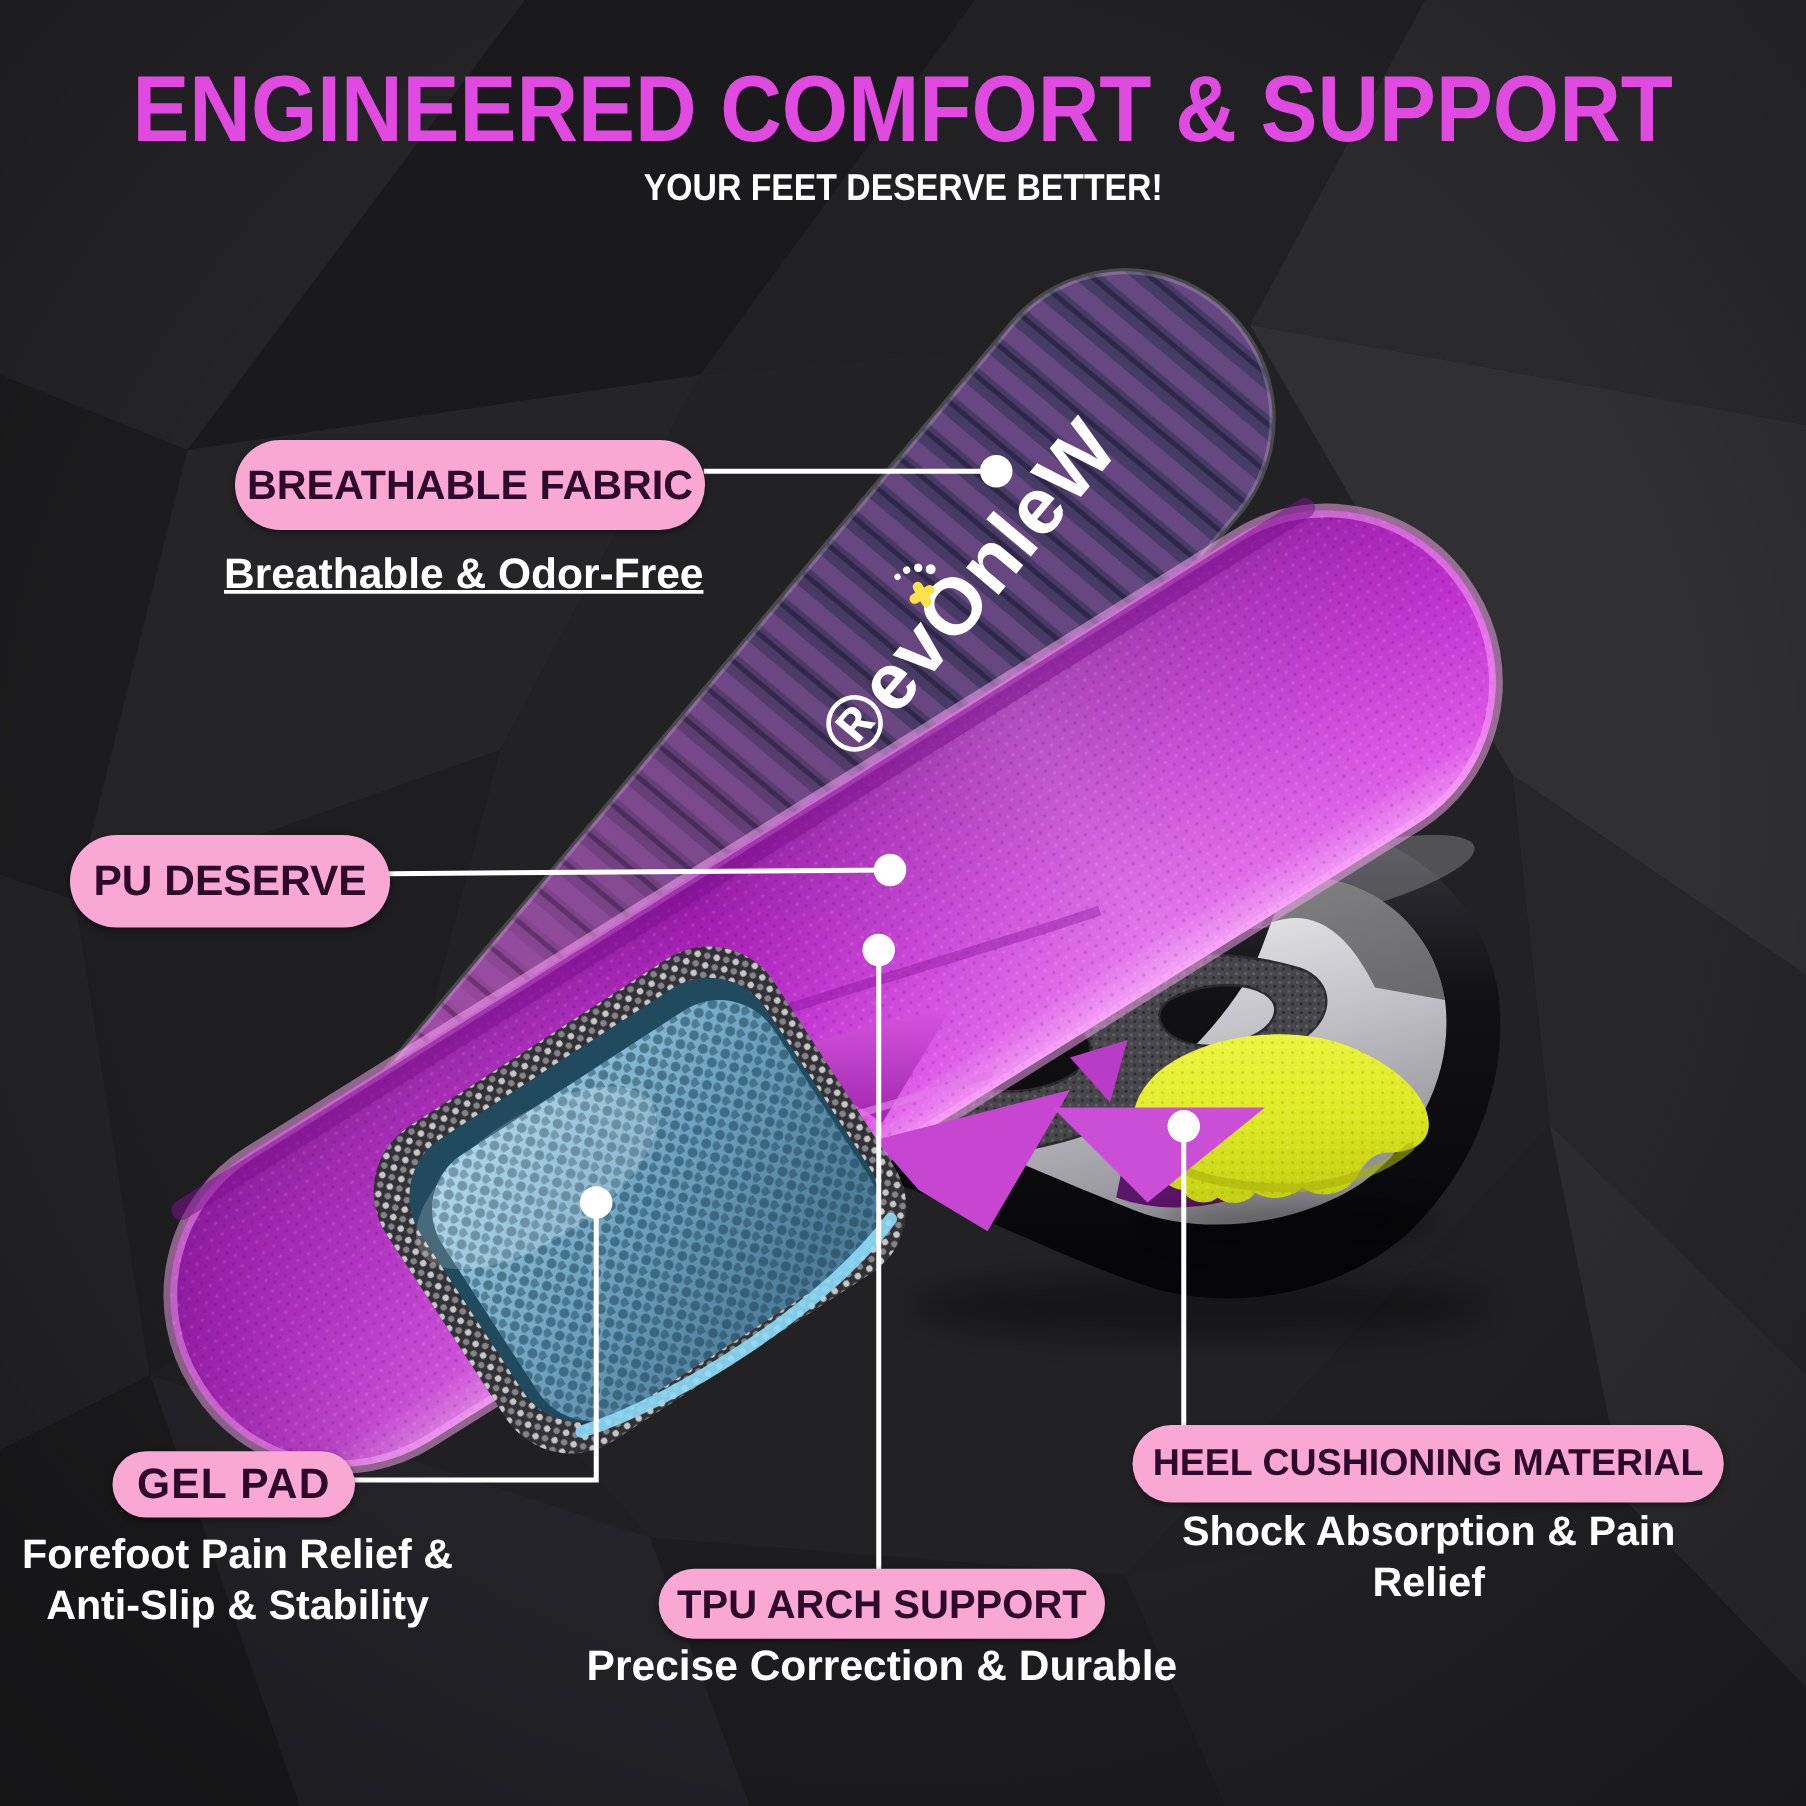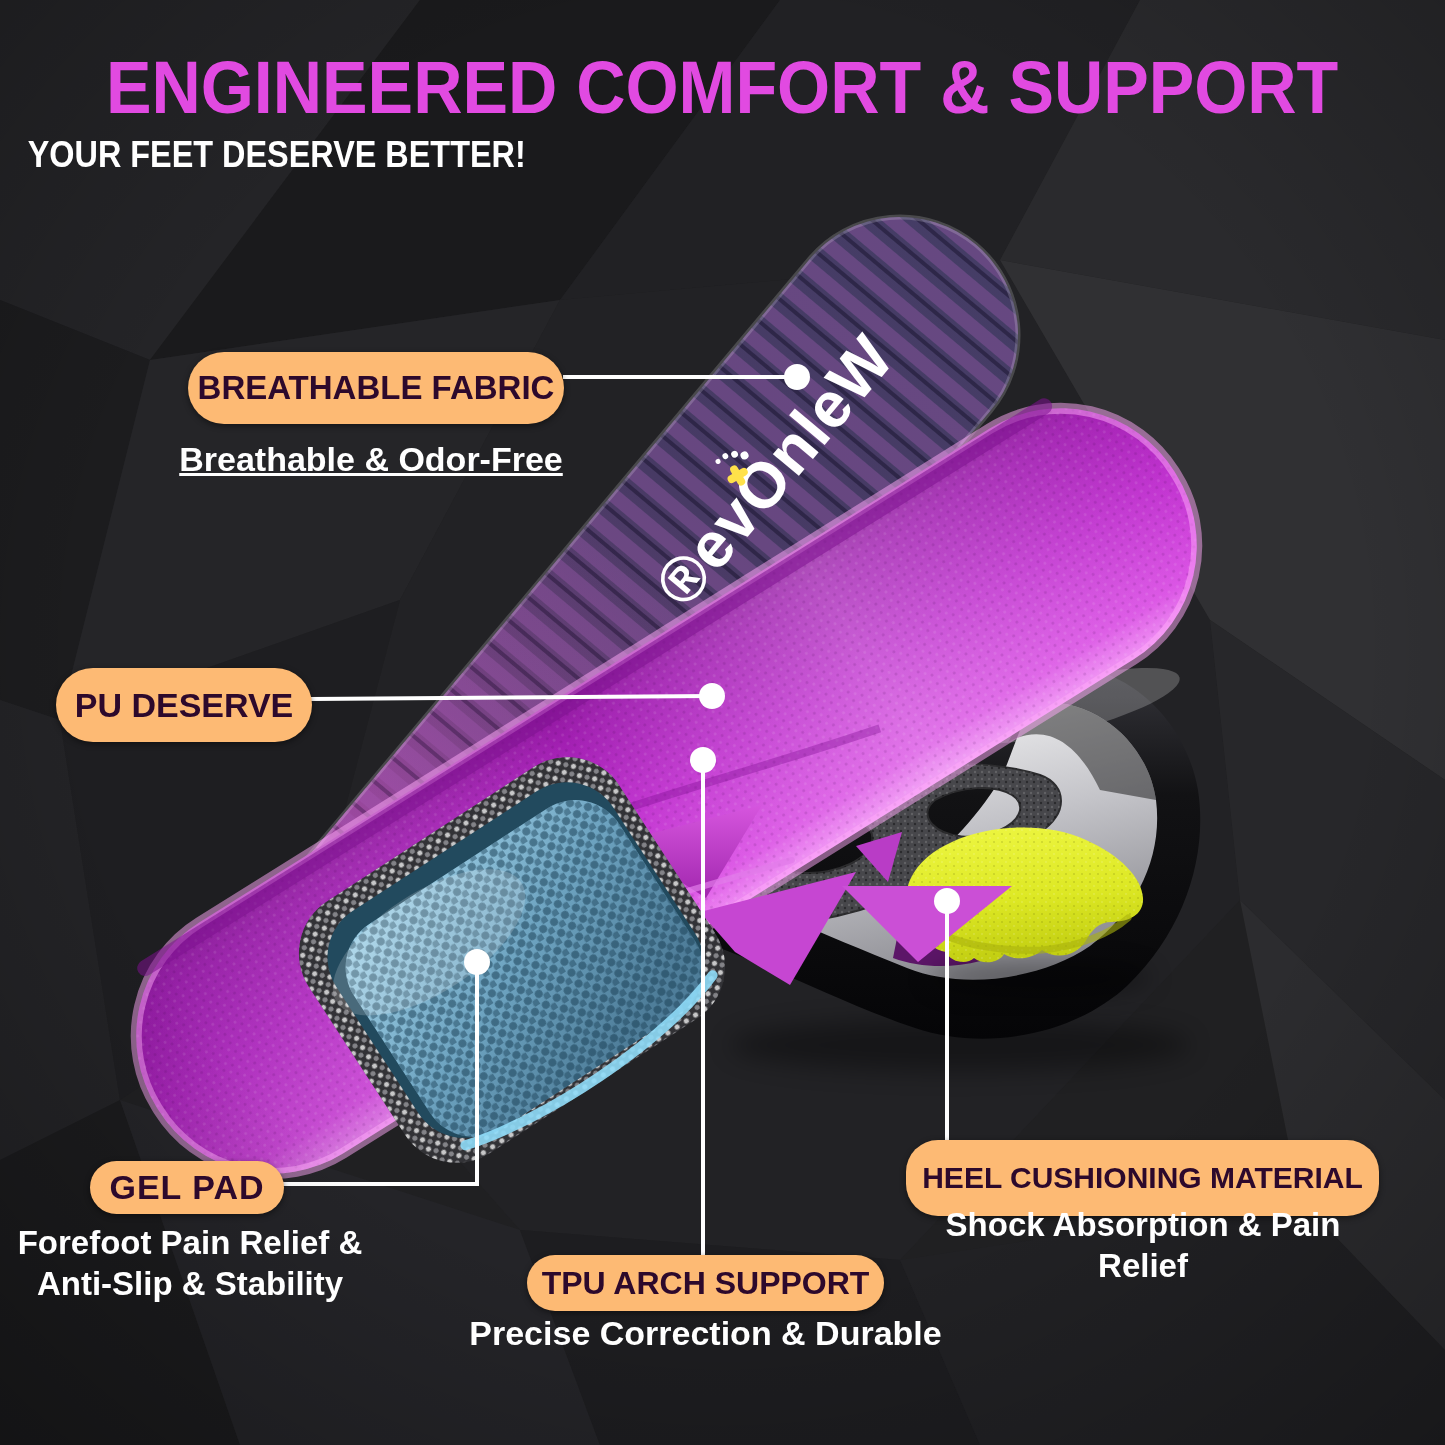--- a/index.html
+++ b/index.html
@@ -10,35 +10,35 @@
   }
   #scene{position:absolute;left:0;top:0;width:1445px;height:1445px;display:block;}
   .overlay{position:absolute;z-index:5;}
   .title{
     left:0;top:44px;width:1445px;text-align:center;
     color:#e14ae1;font-weight:bold;font-size:75px;letter-spacing:0px;
     white-space:nowrap;
   }
   .title>span{display:inline-block;transform:scaleX(.91);transform-origin:center;}
   .subtitle{
-    left:0;top:134px;width:1445px;text-align:left;color:#ffffff;
-    font-weight:bold;font-size:36px;white-space:nowrap;
+    left:0;top:134px;width:1445px;text-align:center;color:#ffffff;
+    font-weight:bold;font-size:30px;white-space:nowrap;
   }
   .subtitle>span{display:inline-block;transform:scaleX(.90);transform-origin:center;}
   .pill{
-    background:#fdba74;color:#2d092c;font-weight:bold;
+    background:#f9a8d4;color:#2d092c;font-weight:bold;
     display:flex;align-items:center;justify-content:center;
     white-space:nowrap;z-index:6;
     box-shadow:0 2px 6px rgba(0,0,0,.45);
   }
   .pill-1{left:188px;top:352px;width:376px;height:72px;border-radius:40px;font-size:33px;}
   .pill-2{left:56px;top:668px;width:256px;height:74px;border-radius:40px;font-size:34px;}
   .pill-3{left:90px;top:1161px;width:194px;height:53px;border-radius:30px;font-size:34px;letter-spacing:1px;}
   .pill-4{left:527px;top:1255px;width:357px;height:56px;border-radius:32px;font-size:32px;}
-  .pill-5{left:906px;top:1140px;width:473px;height:76px;border-radius:32px;font-size:30px;}
+  .pill-5{left:906px;top:1140px;width:473px;height:62px;border-radius:32px;font-size:30px;}
   .sub{
     color:#ffffff;font-weight:bold;text-align:center;white-space:pre-line;
     line-height:1.25;z-index:6;
   }
   .sub-1{left:151px;top:438px;width:440px;font-size:34px;text-decoration:underline;}
   .sub-2{left:0px;top:758px;width:360px;font-size:34px;}
   .sub-3{left:15px;top:1222px;width:350px;font-size:33px;}
   .sub-4{left:468px;top:1312px;width:475px;font-size:34px;}
   .sub-5{left:903px;top:1204px;width:480px;font-size:33px;}
 </style>

